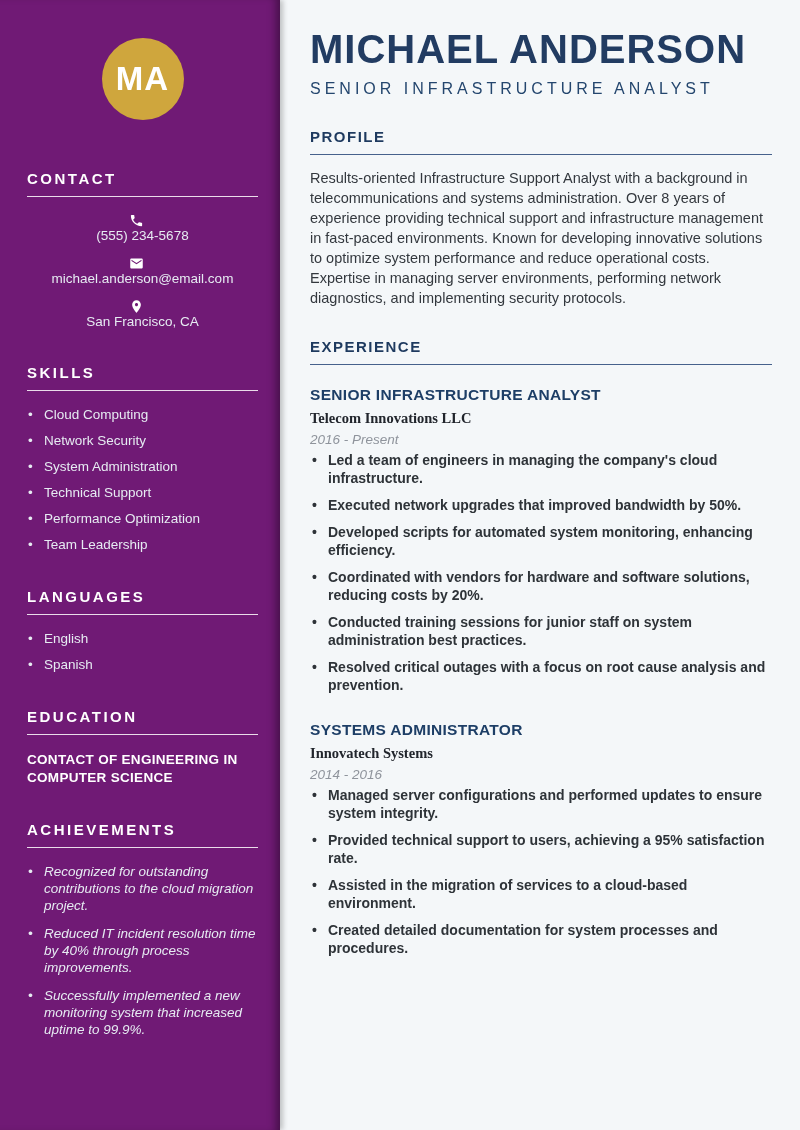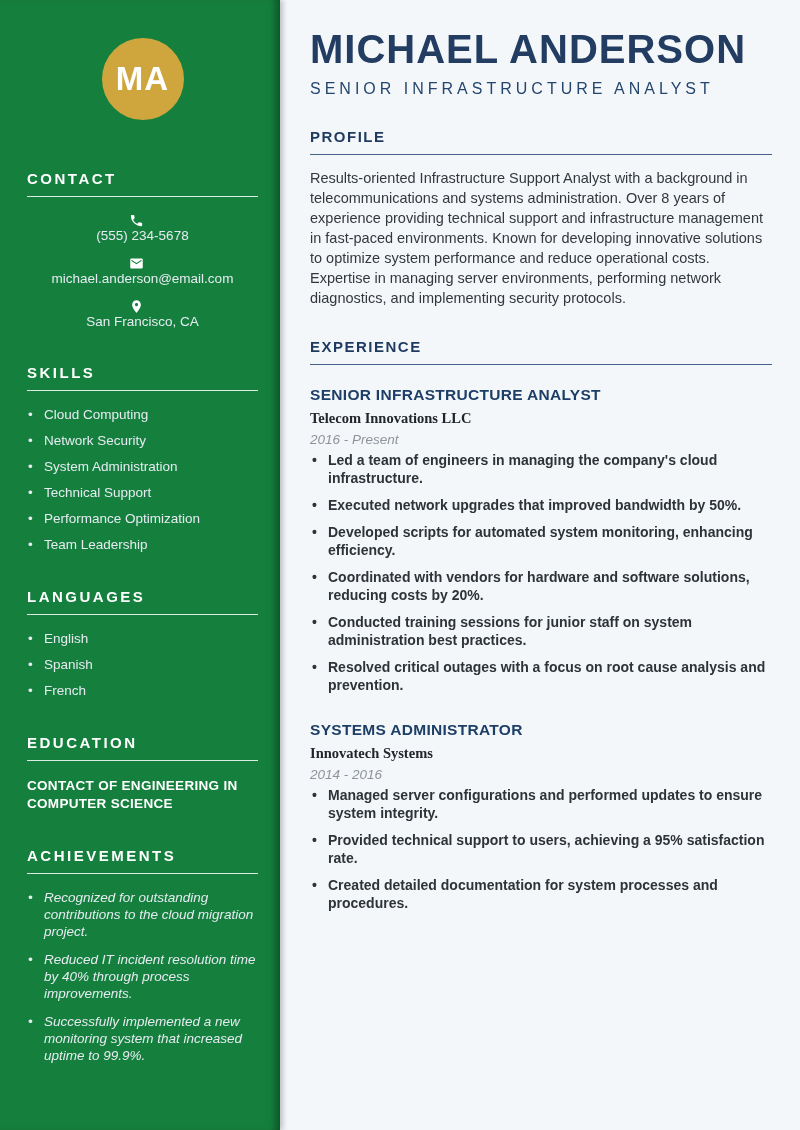--- a/index.html
+++ b/index.html
@@ -8,21 +8,21 @@
     font-family:"Liberation Sans", sans-serif;
     background:#f4f7f9;
     display:flex;
     overflow:hidden;
   }
 
   
   .sidebar {
     width:280px;
     flex-shrink:0;
-    background:#15803d;
+    background:#701a75;
     color:#e9eef4;
     padding:36px 22px 30px 27px;
     box-shadow: inset -9px 0 8px -5px rgba(0,0,0,0.38), 3px 0 5px rgba(0,0,0,0.22);
     position:relative;
     z-index:2;
   }
   .avatar {
     width:82px; height:82px;
     border-radius:50%;
     background:#cfa63d;
@@ -148,21 +148,20 @@
       <li>Performance Optimization</li>
       <li>Team Leadership</li>
     </ul>
   </section>
 
   <section class="side-section">
     <div class="side-heading">LANGUAGES</div>
     <ul class="side-list">
       <li>English</li>
       <li>Spanish</li>
-      <li>French</li>
     </ul>
   </section>
 
   <section class="side-section">
     <div class="side-heading">EDUCATION</div>
     <div class="degree">CONTACT OF ENGINEERING IN COMPUTER SCIENCE</div>
   </section>
 
   <section class="side-section">
     <div class="side-heading">ACHIEVEMENTS</div>
@@ -200,17 +199,18 @@
       </ul>
     </div>
 
     <div class="job">
       <div class="job-title">SYSTEMS ADMINISTRATOR</div>
       <div class="job-company">Innovatech Systems</div>
       <div class="job-dates">2014 - 2016</div>
       <ul class="job-bullets">
         <li>Managed server configurations and performed updates to ensure system integrity.</li>
         <li>Provided technical support to users, achieving a 95% satisfaction rate.</li>
+        <li>Assisted in the migration of services to a cloud-based environment.</li>
         <li>Created detailed documentation for system processes and procedures.</li>
       </ul>
     </div>
   </section>
 </main>
 
 </body></html>

